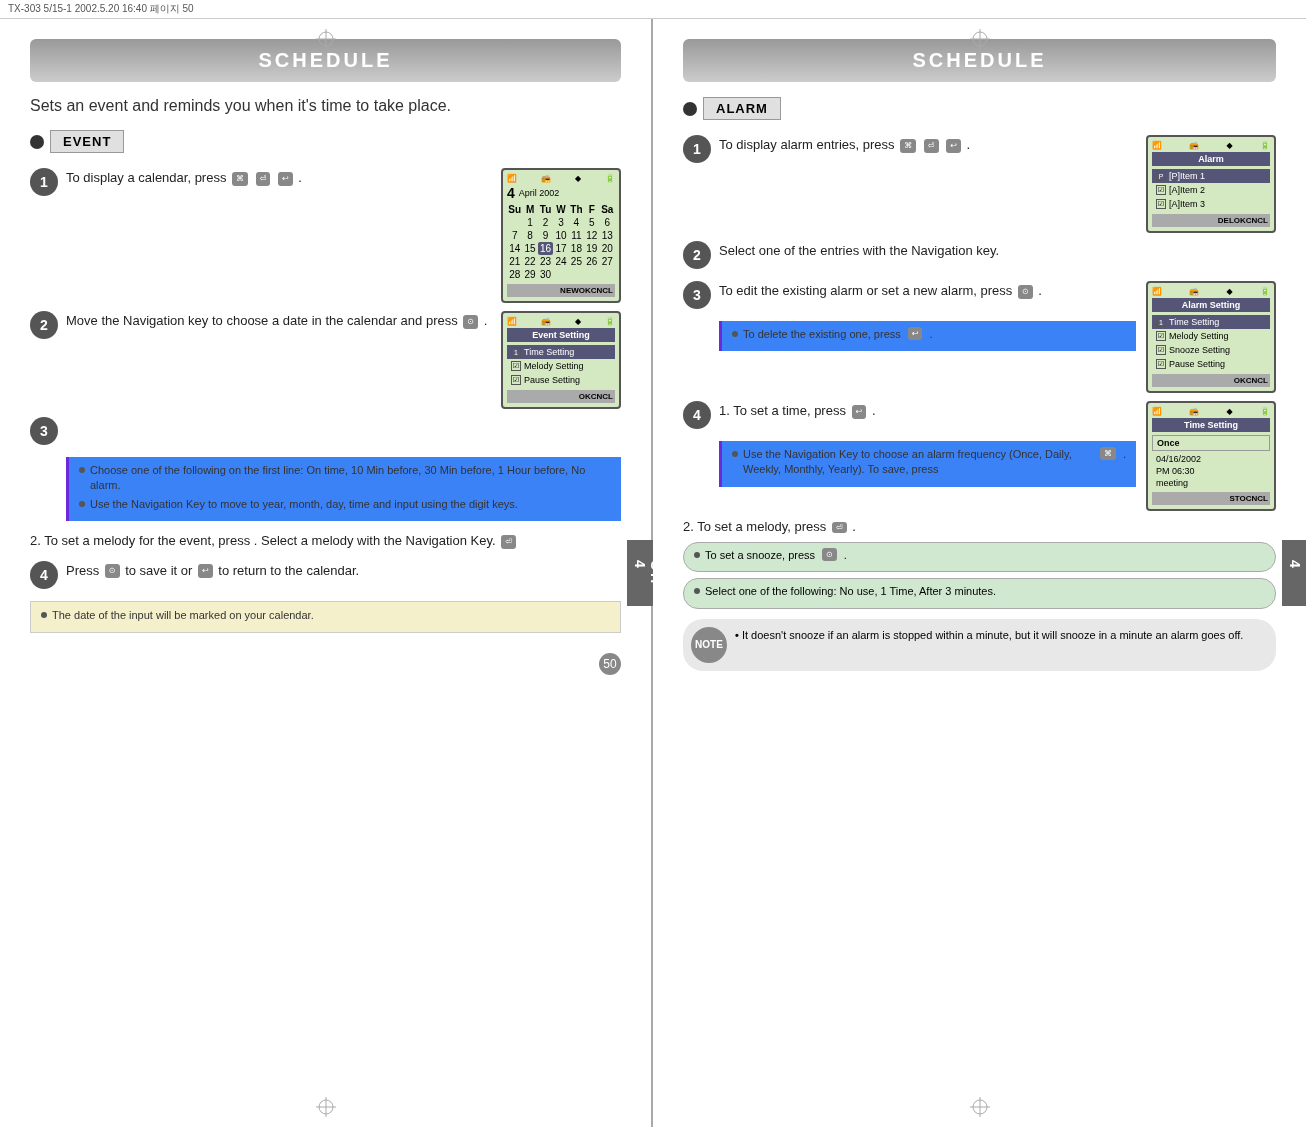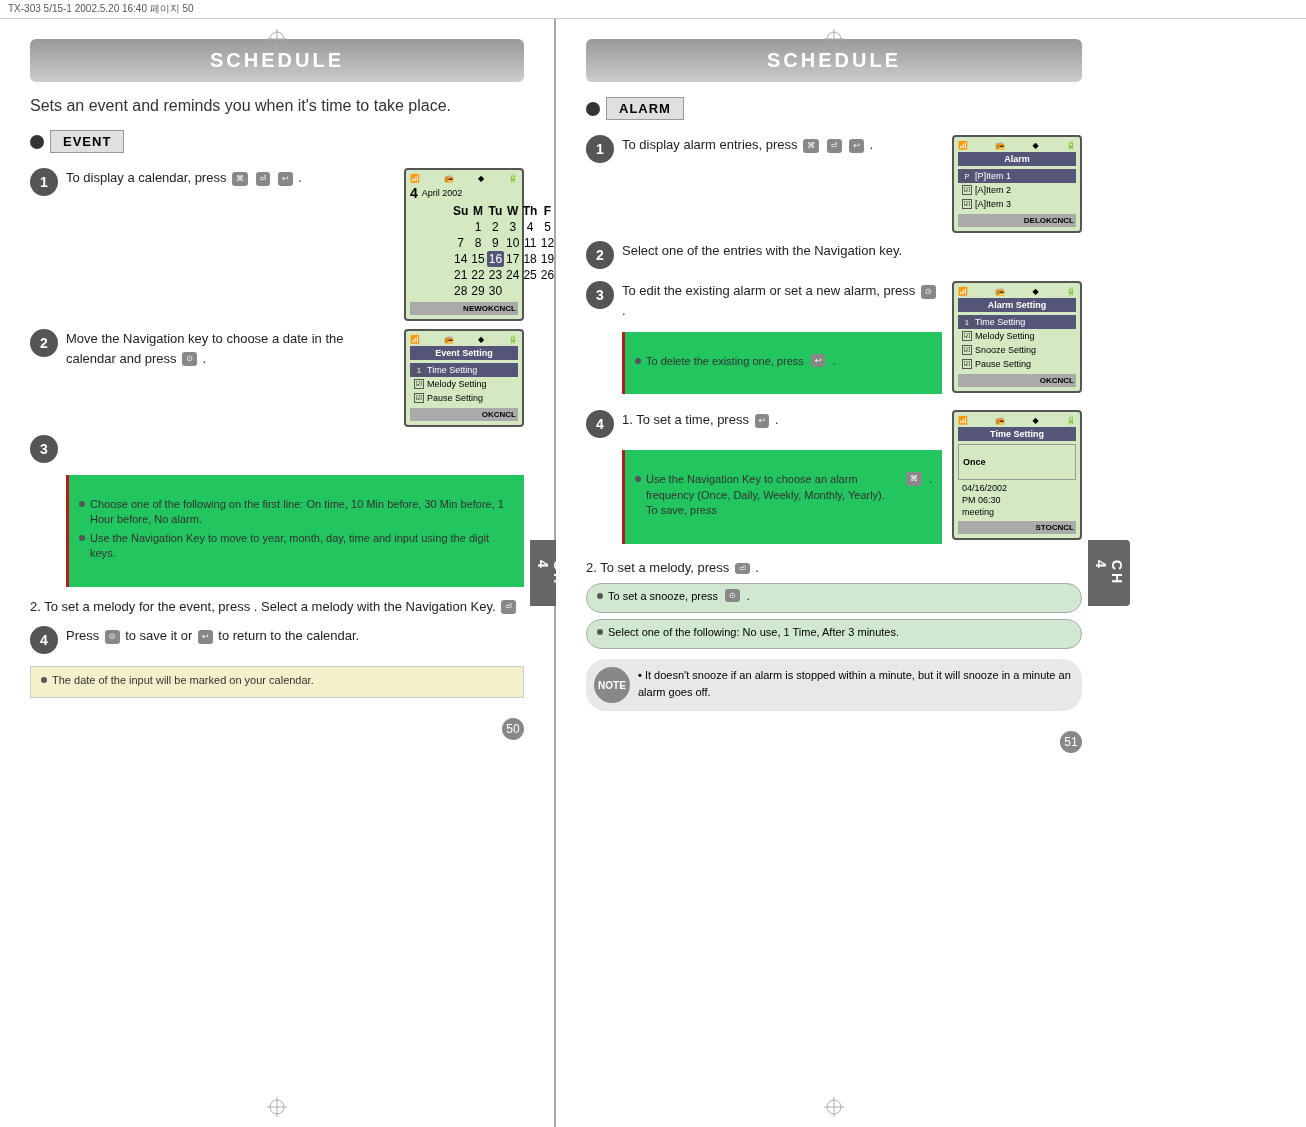--- a/index.html
+++ b/index.html
@@ -16,21 +16,21 @@
       font-size: 10px;
       color: #555;
       padding: 2px 8px;
       border-bottom: 1px solid #ccc;
     }
     .pages-container {
       display: flex;
       flex: 1;
     }
     .page {
-      width: 556px;
+      width: 653px;
       min-height: 1100px;
       padding: 20px 30px;
       position: relative;
       background: #fff;
     }
     .page-left {
       border-right: 2px solid #aaa;
     }
     .page-header {
       background: linear-gradient(to bottom, #999, #ccc);
@@ -113,23 +113,22 @@
       background: #557;
       color: white;
       text-align: center;
       padding: 2px;
       font-weight: bold;
       font-size: 9px;
       margin-bottom: 3px;
     }
     .calendar-grid {
       width: 100%;
-      font-size: 12px;
+      font-size: 10px;
       border-collapse: collapse;
-      margin-left: 42px;
     }
     .calendar-grid th {
       text-align: center;
       font-weight: bold;
       padding: 1px;
     }
     .calendar-grid td {
       text-align: center;
       padding: 1px 2px;
     }
@@ -143,23 +142,23 @@
       justify-content: flex-end;
       margin-top: 3px;
       background: #aaa;
       padding: 2px;
     }
     .screen-btn {
       font-size: 8px;
       font-weight: bold;
     }
     .note-box {
-      background: #22c55e;
-      border-left: 3px solid #b91c1c;
-      padding: 22px 10px;
+      background: #3b82f6;
+      border-left: 3px solid #6d28d9;
+      padding: 6px 10px;
       margin: 8px 0 8px 36px;
       font-size: 11px;
       color: #333;
       line-height: 1.4;
     }
     .note-box-yellow {
       background: #f5f0cc;
       border: 1px solid #ccc;
       padding: 6px 10px;
       margin: 8px 0;
@@ -642,21 +641,21 @@
       </div>
 
       <div class="time-setting-screen">
         <div class="phone-screen-header">
           <span>📶</span>
             <span>📻</span>
             <span>◆</span>
             <span>🔋</span>
         </div>
         <div class="phone-screen-title">Time Setting</div>
-        <div style="background:#d4e8c2;padding:12px 4px;border:1px solid #999;margin-bottom:2px;font-size:9px;font-weight:bold;">Once</div>
+        <div style="background:#d4e8c2;padding:2px 4px;border:1px solid #999;margin-bottom:2px;font-size:9px;font-weight:bold;">Once</div>
         <div style="font-size:9px;padding:1px 4px;">04/16/2002</div>
         <div style="font-size:9px;padding:1px 4px;">PM 06:30</div>
         <div style="font-size:9px;padding:1px 4px;">meeting</div>
         <div class="screen-buttons">
           <span class="screen-btn">STO</span>
           <span class="screen-btn">CNCL</span>
         </div>
       </div>
     </div>
 
@@ -690,23 +689,20 @@
     
     <div class="note-row">
       <div style="flex-shrink:0;width:36px;height:36px;background:#888;border-radius:50%;display:flex;align-items:center;justify-content:center;color:white;font-weight:bold;font-size:10px;">NOTE</div>
       <div style="font-size:11px;line-height:1.5;">
         <span style="font-weight:bold;">•</span>
         <span>It doesn't snooze if an alarm is stopped within a minute, but it will snooze in a minute an alarm goes off.</span>
       </div>
     </div>
 
     
-    <div class="page-number">
-      <span>51</span>
-    </div>
 
     
     <div class="side-tab">CH<br>4</div>
 
     
     <div style="position:absolute;bottom:10px;left:50%;transform:translateX(-50%);width:20px;height:20px;">
       <svg width="20" height="20" viewBox="0 0 20 20">
           <circle cx="10" cy="10" r="7" fill="none" stroke="#aaa" stroke-width="1"></circle>
           <line x1="10" y1="0" x2="10" y2="20" stroke="#aaa" stroke-width="1"></line>
           <line x1="0" y1="10" x2="20" y2="10" stroke="#aaa" stroke-width="1"></line>

